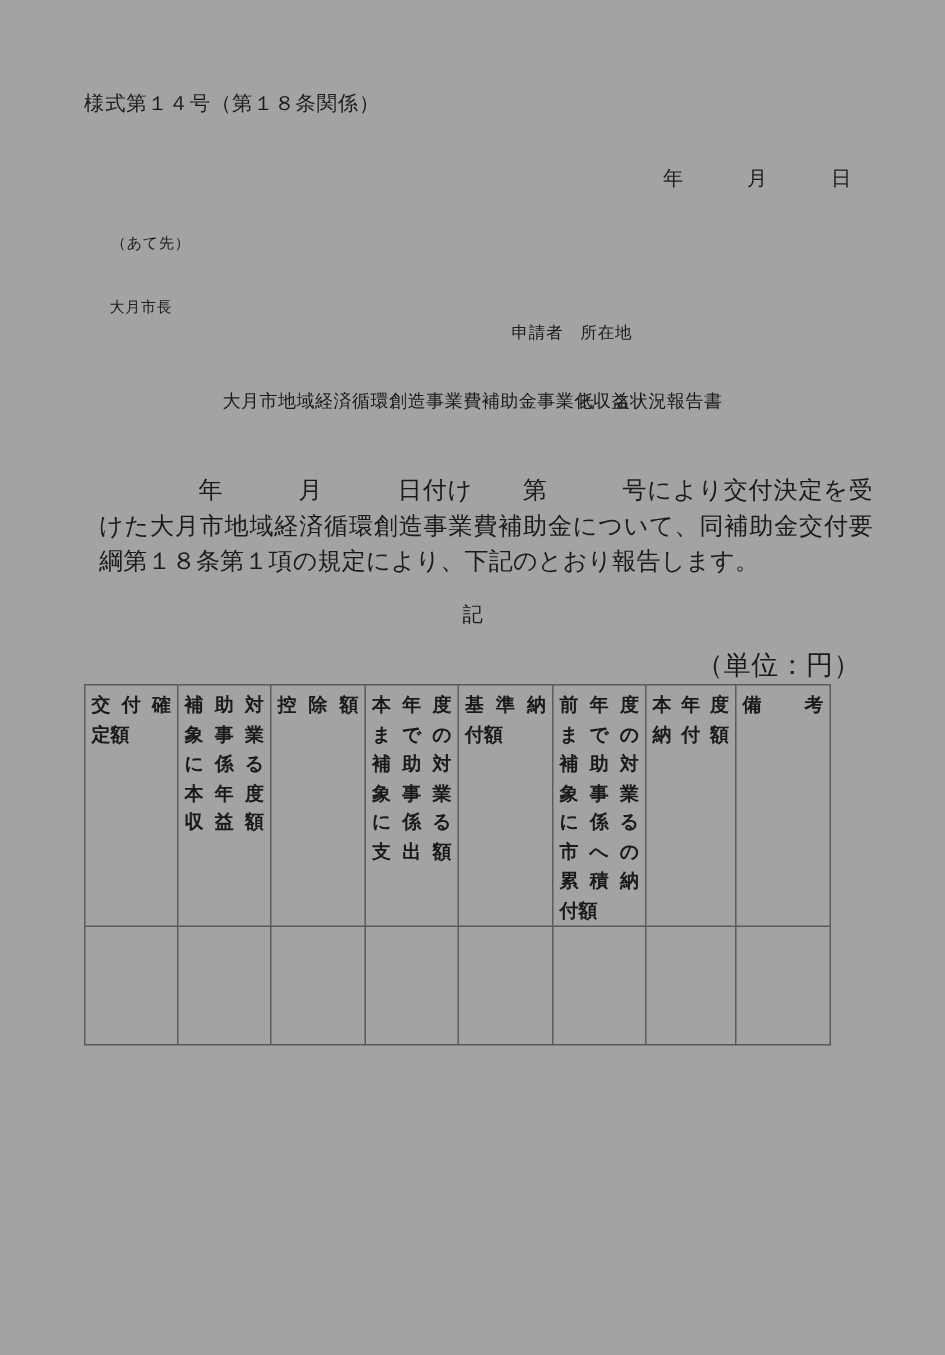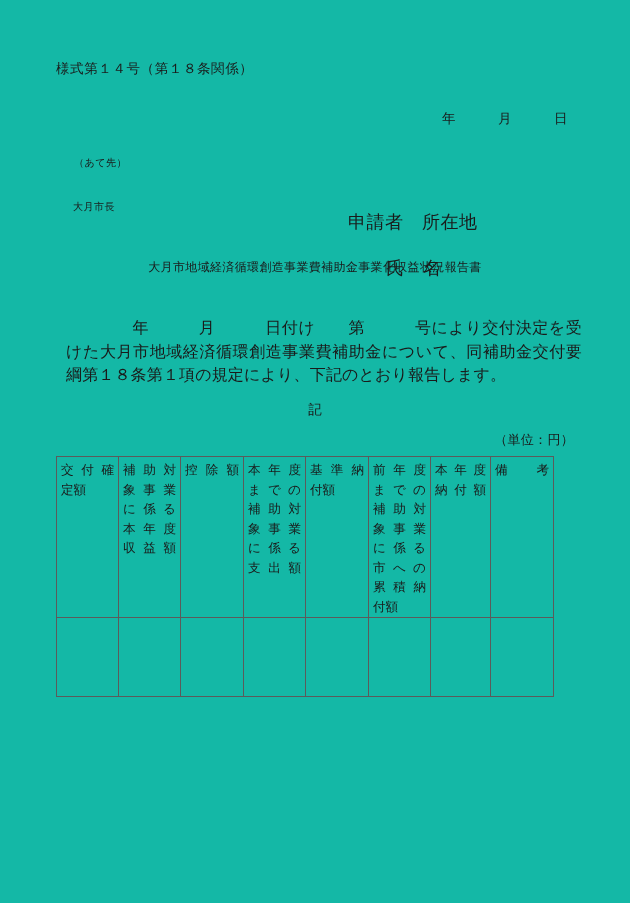--- a/index.html
+++ b/index.html
@@ -11,21 +11,21 @@
     width: 630px;
     height: 903px;
     position: relative;
     font-family: "Liberation Serif", "DejaVu Serif", serif;
     color: #1a1a1a;
     -webkit-font-smoothing: antialiased;
   }
   .page {
     position: absolute;
     inset: 0;
-    background: #14b8a6;
+    background: #a3a3a3;
   }
 
   
   .form-no {
     position: absolute;
     left: 56px;
     top: 60px;
     font-size: 13.5px;
     letter-spacing: 0.6px;
     white-space: pre;
@@ -45,26 +45,27 @@
     left: 62px;
     top: 130px;
     font-size: 10px;
     line-height: 22px;
     white-space: pre;
     letter-spacing: 0.5px;
   }
   .addressee-name {
     display: block;
     padding-left: 11px;
+    font-family: Liberation Mono, monospace;
   }
   .applicant-block {
     position: absolute;
     left: 328px;
     top: 188px;
-    font-size: 18px;
+    font-size: 11px;
     line-height: 23px;
     white-space: pre;
     letter-spacing: 0.5px;
   }
   .applicant-name {
     display: block;
     padding-left: 58px;
   }
 
   .doc-title {
@@ -96,21 +97,21 @@
     right: 0;
     top: 401px;
     text-align: center;
     font-size: 13.5px;
   }
 
   .unit-note {
     position: absolute;
     right: 56px;
     top: 431px;
-    font-size: 13px;
+    font-size: 18px;
     letter-spacing: 0.3px;
   }
 
   
   .report-table {
     position: absolute;
     left: 56px;
     top: 456px;
     width: 497px;
     border-collapse: collapse;
@@ -133,20 +134,21 @@
   
   .hdr {
     display: block;
     width: 100%;
   }
   .hdr .ln {
     display: block;
     text-align: justify;
     text-align-last: justify;
     white-space: nowrap;
+    font-weight: bold;
   }
   .hdr .ln.flush {
     text-align: left;
     text-align-last: left;
   }
 
   
   col.c1 { width: 62px; }
   col.c2 { width: 62px; }
   col.c3 { width: 63px; }

